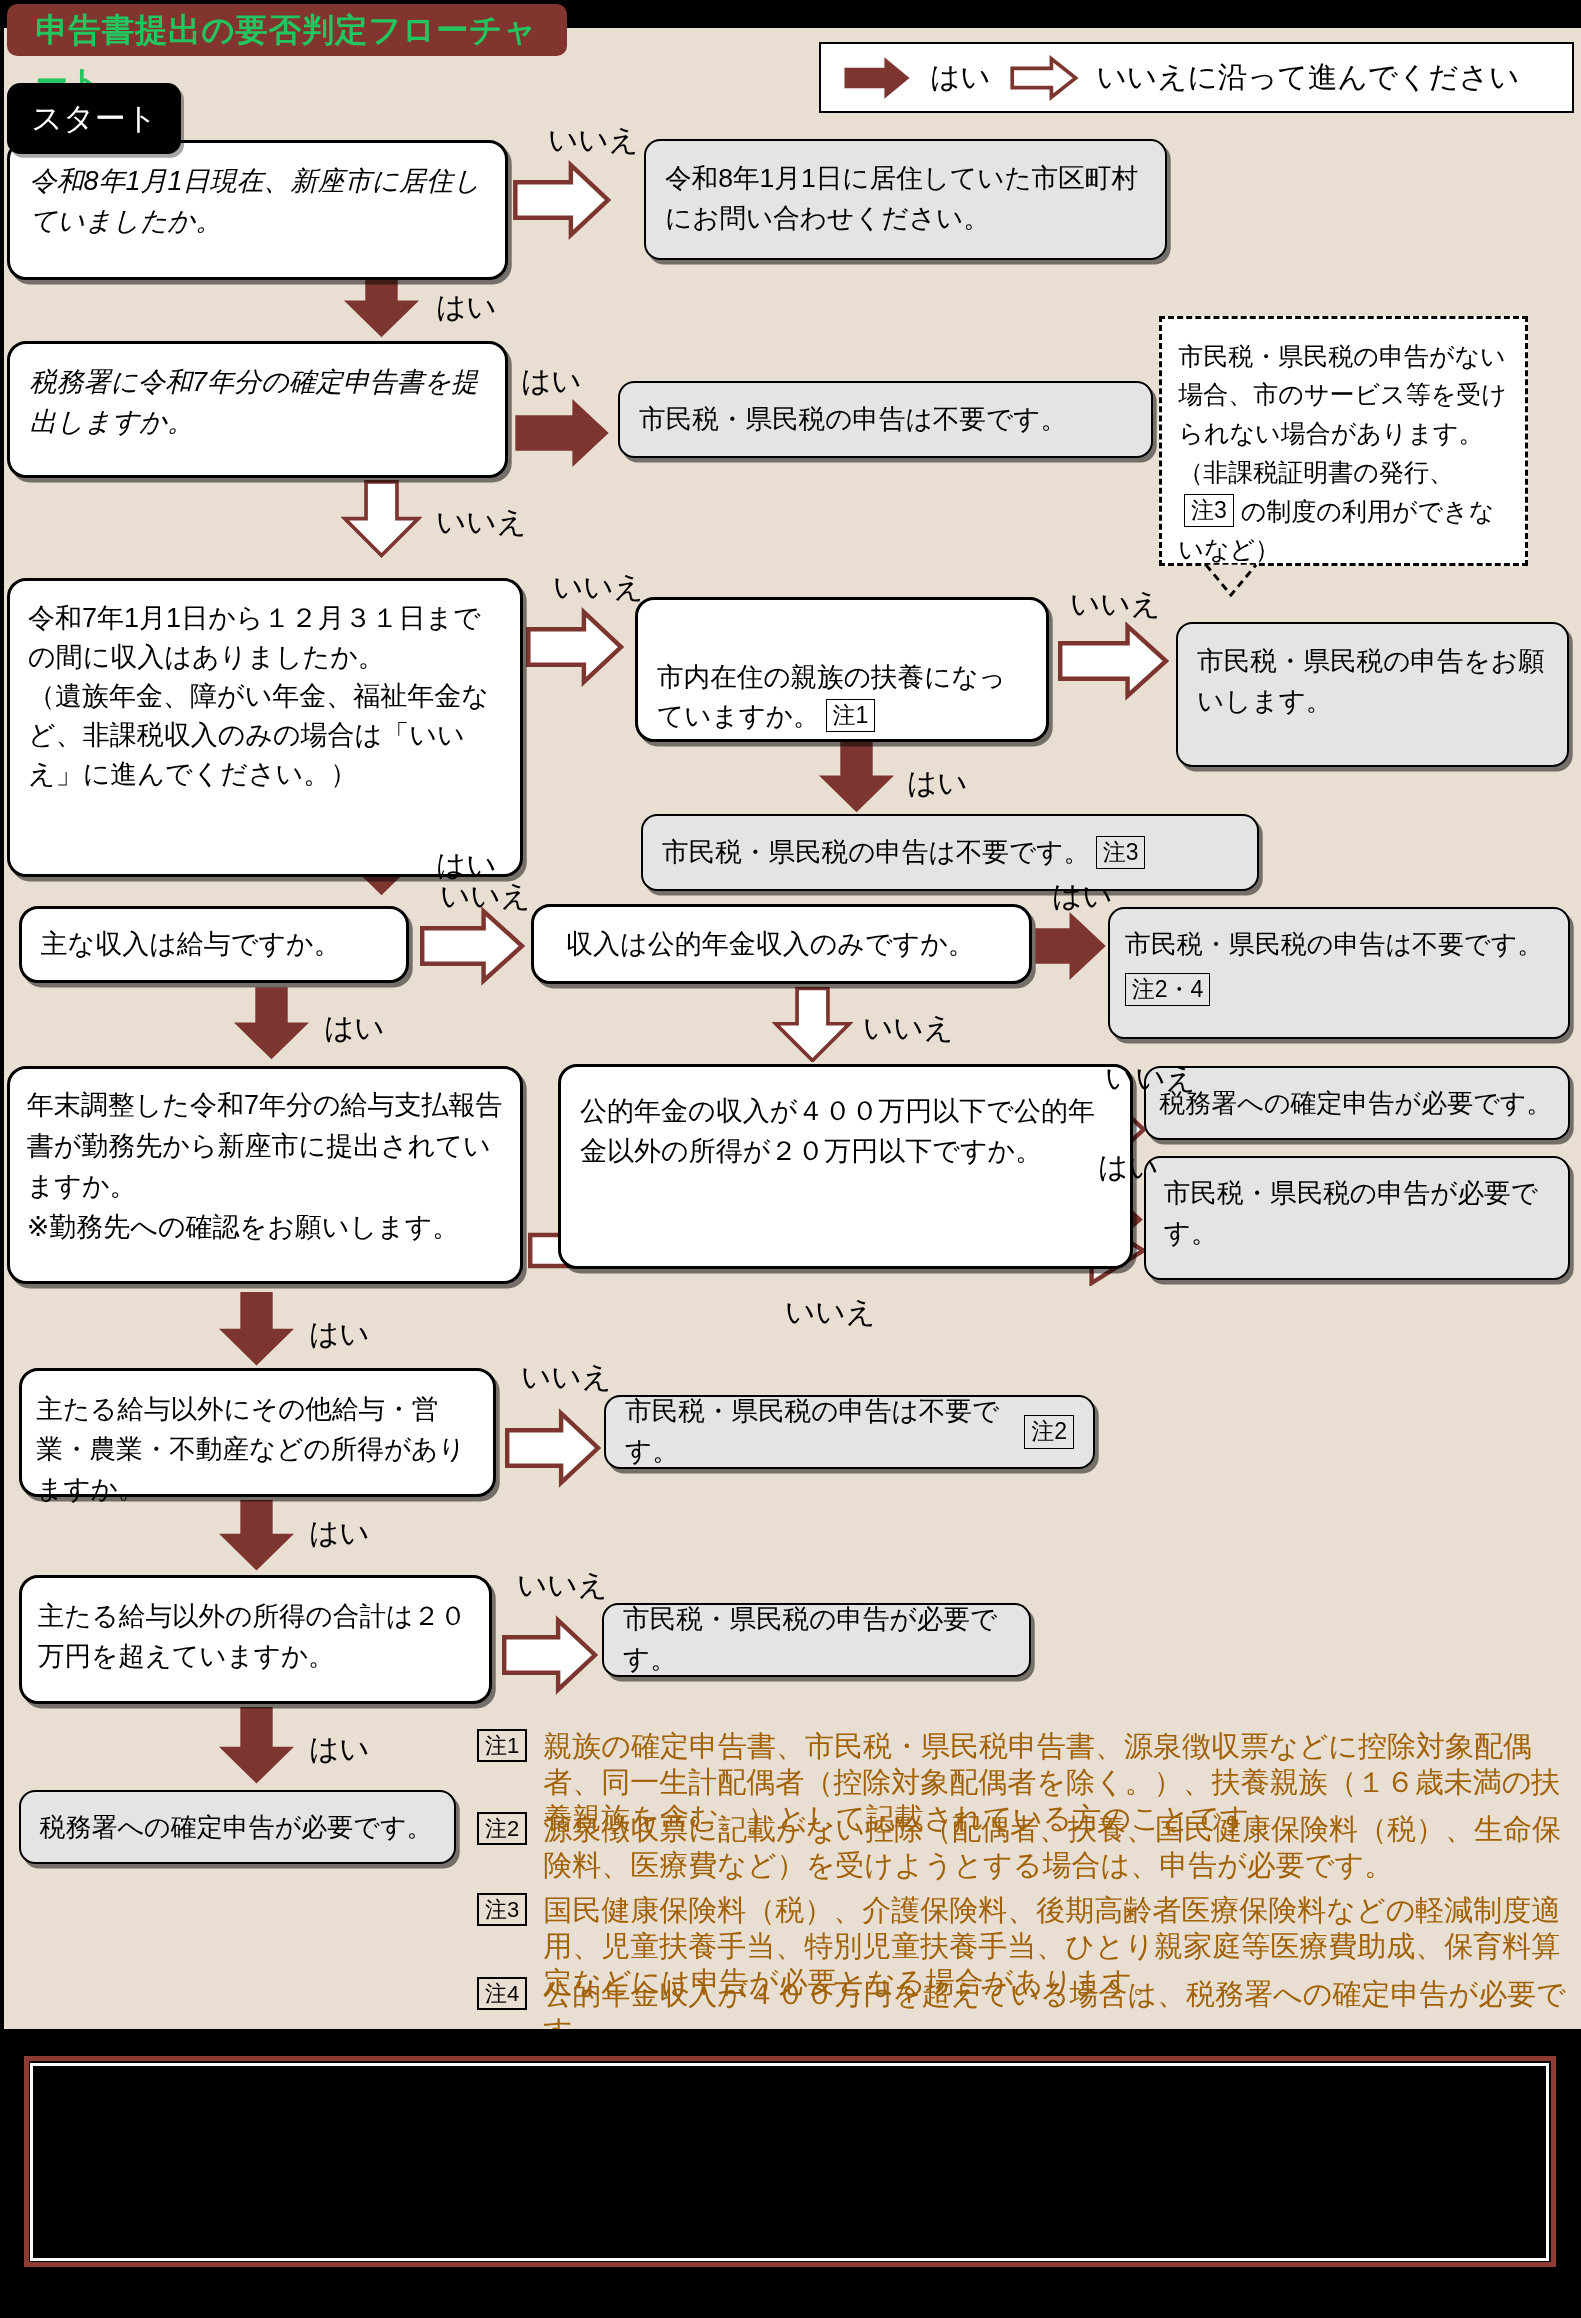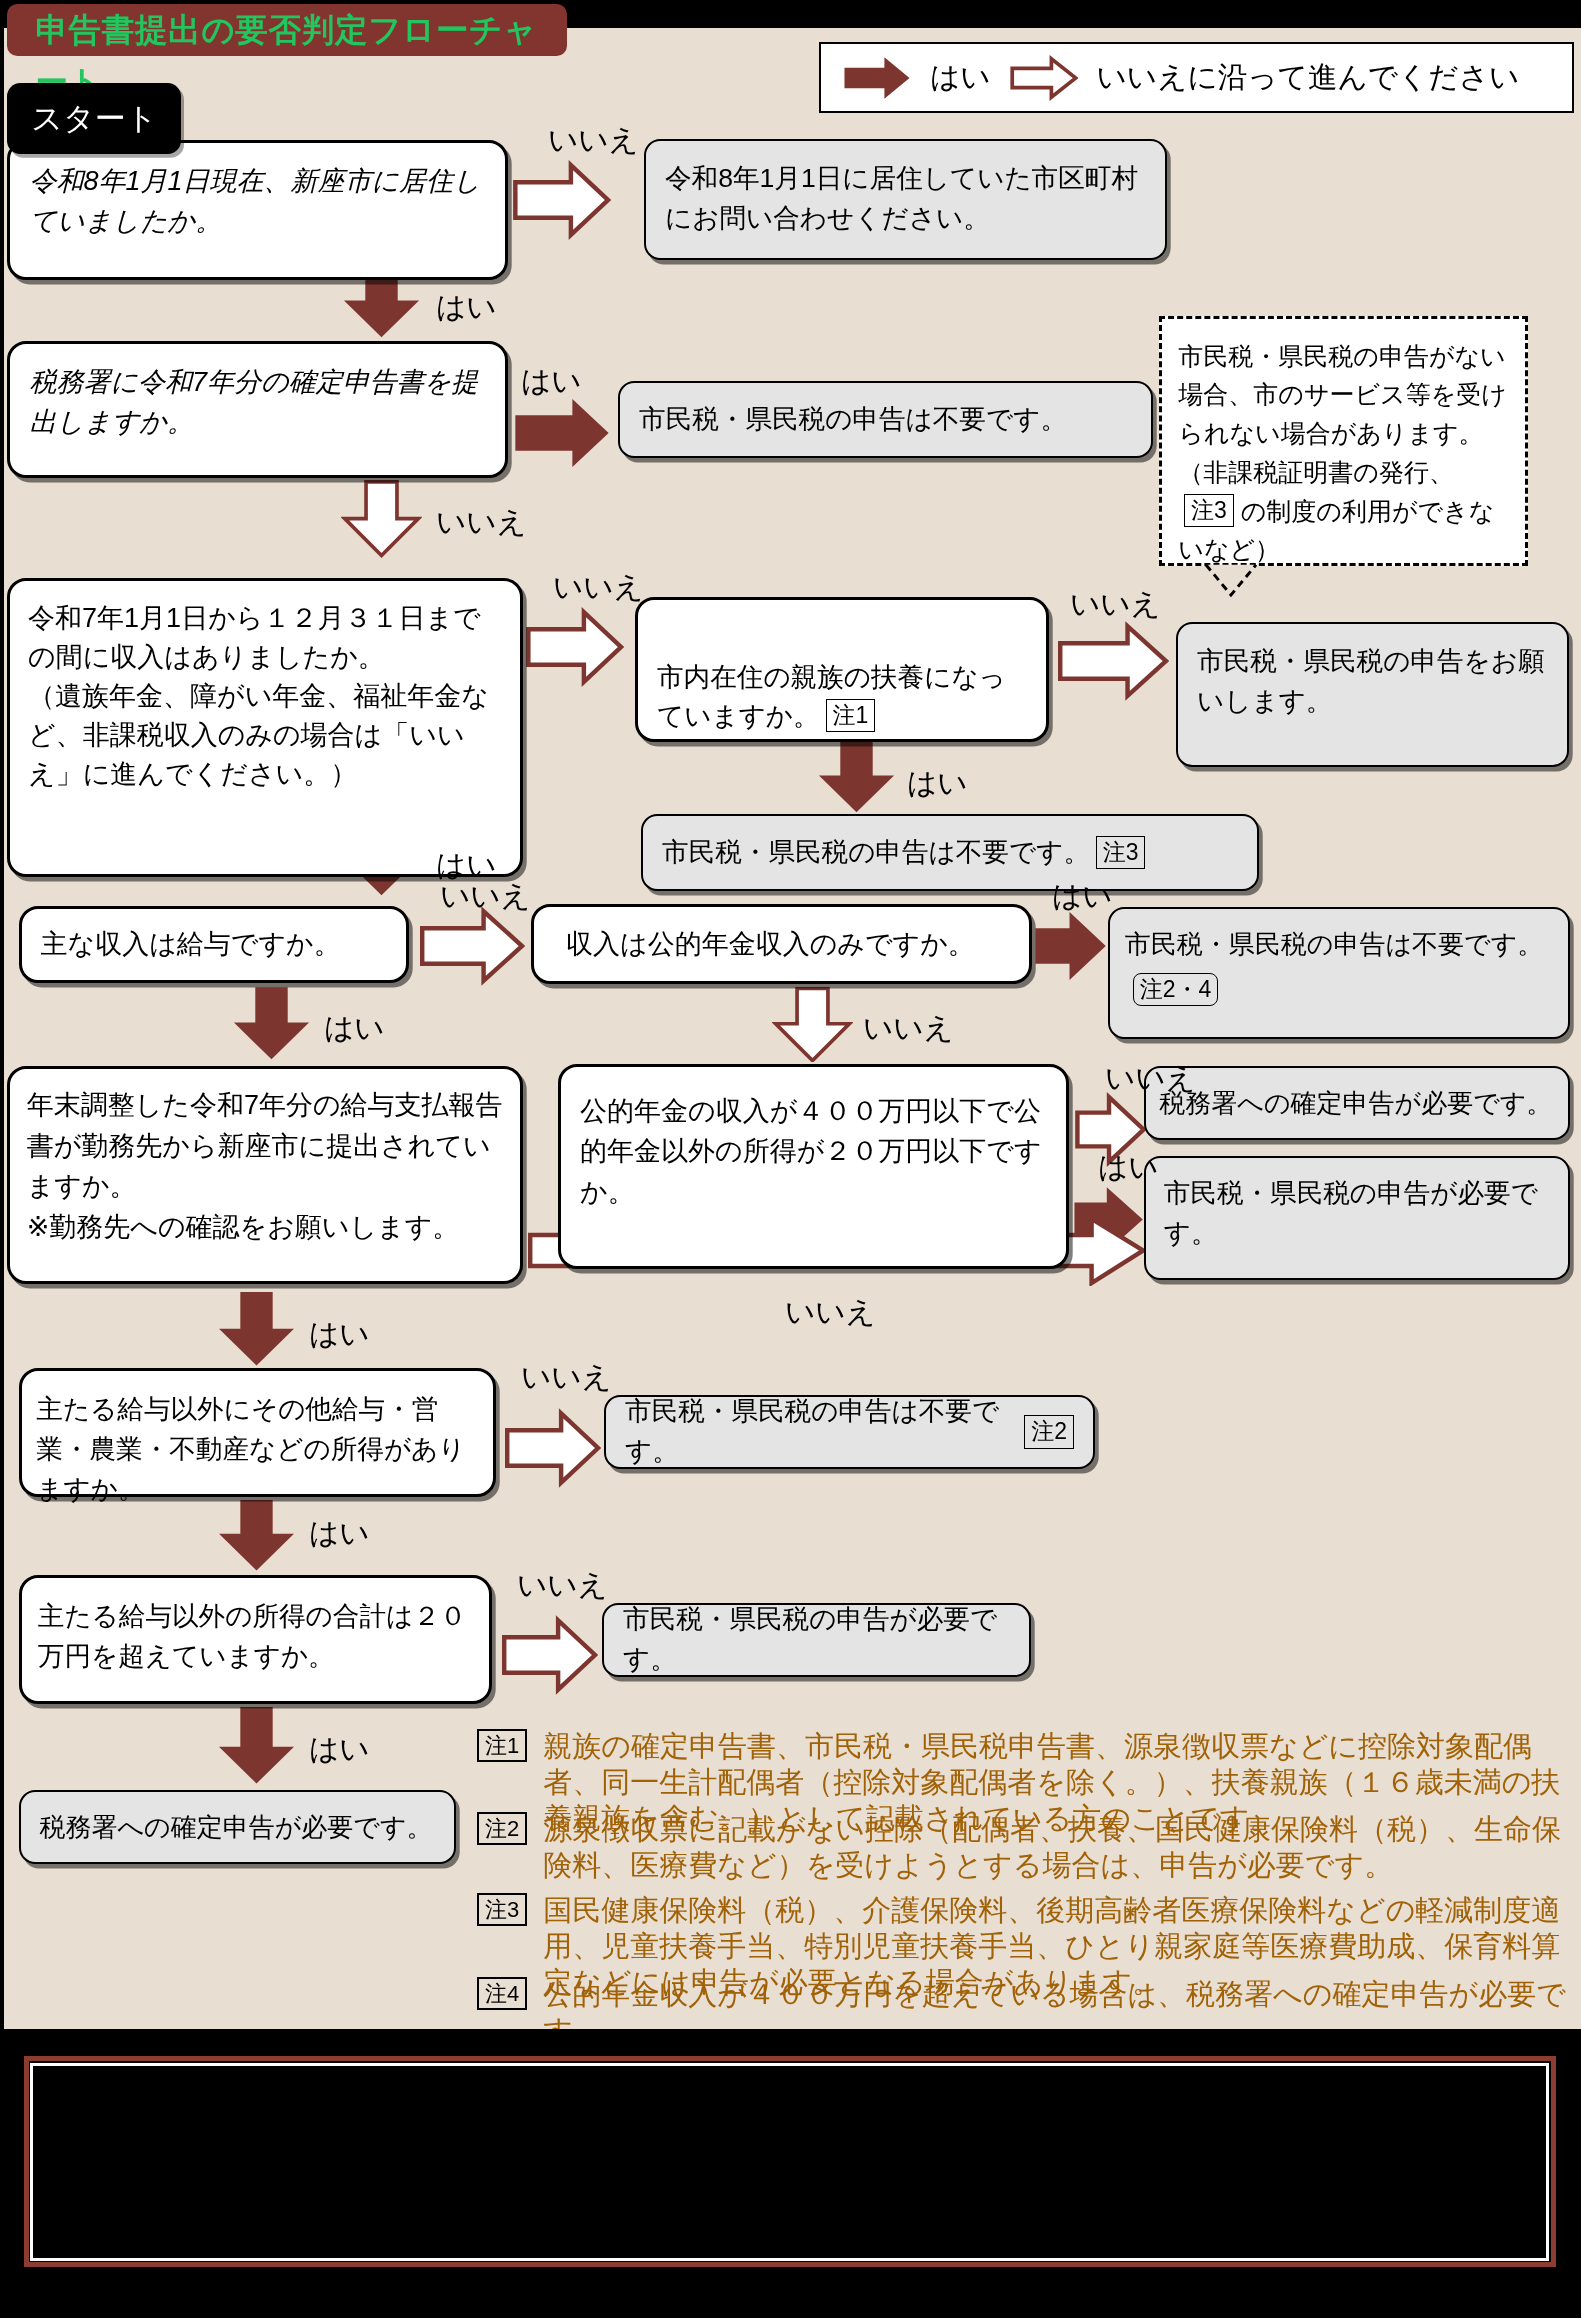--- a/index.html
+++ b/index.html
@@ -46,21 +46,21 @@
   }
   .oneline { display:flex; align-items:center; padding-top:0; padding-bottom:0; }
 
   .flow-label { font-size:29.6px; color:#000; z-index:3; white-space:nowrap; }
 
   .noteref {
     display:inline-block; border:1.5px solid #000; padding:0 5.9px;
     font-size:23px; line-height:1.35; margin-left:5.9px; vertical-align:2.2px;
     background:transparent; white-space:nowrap;
   }
-  .block-note { display:table; margin-top:8.9px; margin-left:8px;border-radius:8px; }
+  .block-note { display:table; margin-top:8.9px; margin-left:0; }
 
   #callout {
     left:1159px; top:316px; width:369px; height:250px;
     background:#fff; border:3px dashed #000;
     font-size:25px; line-height:1.55; padding:17.7px 16.3px; z-index:2;
   }
   .callout-line1 { display:block; }
 
   .notes-row { display:flex; gap:16.3px; align-items:flex-start; }
   .note-label {
@@ -187,21 +187,21 @@
   </svg>
   <div class="abs flow-label" style="left:324px; top:1008px;">はい</div>
   <svg class="abs" style="left:772px; top:987px;" width="81" height="75" viewBox="0 0 110 102">
     <polygon points="34,2 76,2 76,50 105,50 55,100 5,50 34,50" fill="#fff" stroke="#7d362f" stroke-width="5"></polygon>
   </svg>
   <div class="abs flow-label" style="left:863px; top:1008px;">いいえ</div>
 
   <div class="abs qbox" style="left:7.4px; top:1066px; width:516px; height:218px; padding:16.3px 16.3px;">年末調整した令和7年分の給与支払報告書が勤務先から新座市に提出されていますか。
 ※勤務先への確認をお願いします。</div>
 
-  <div class="abs qbox" style="left:558px; top:1064px; width:511px; height:205px; padding:23.6px 19px;">公的年金の収入が４００万円以下で公的年金以外の所得が２０万円以下ですか。</div>
+  <div class="abs qbox" style="left:558px; top:1064px; width:575px; height:205px; padding:23.6px 19px;">公的年金の収入が４００万円以下で公的年金以外の所得が２０万円以下ですか。</div>
   <div class="abs flow-label" style="left:1105px; top:1058px;">いいえ</div>
   <svg class="abs" style="left:1075px; top:1092px;" width="71" height="75" viewBox="0 0 96 102">
     <polygon points="3,28 46,28 46,7 93,51 46,95 46,74 3,74" fill="#fff" stroke="#7d362f" stroke-width="6"></polygon>
   </svg>
   <div class="abs rbox oneline" style="left:1144px; top:1066px; width:426px; height:74px; font-size:26px; padding-left:13.3px; padding-right:8.9px;">税務署への確定申告が必要です。</div>
   <div class="abs flow-label" style="left:1098px; top:1147px;">はい</div>
   <svg class="abs" style="left:1073px; top:1181px;" width="72" height="77" viewBox="0 0 98 104">
     <polygon points="2,29 46,29 46,8 95,52 46,96 46,75 2,75" fill="#7d362f"></polygon>
   </svg>
   <div class="abs rbox" style="left:1144px; top:1156px; width:426px; height:124px; padding:16.3px 17.7px;">市民税・県民税の申告が必要です。</div>

